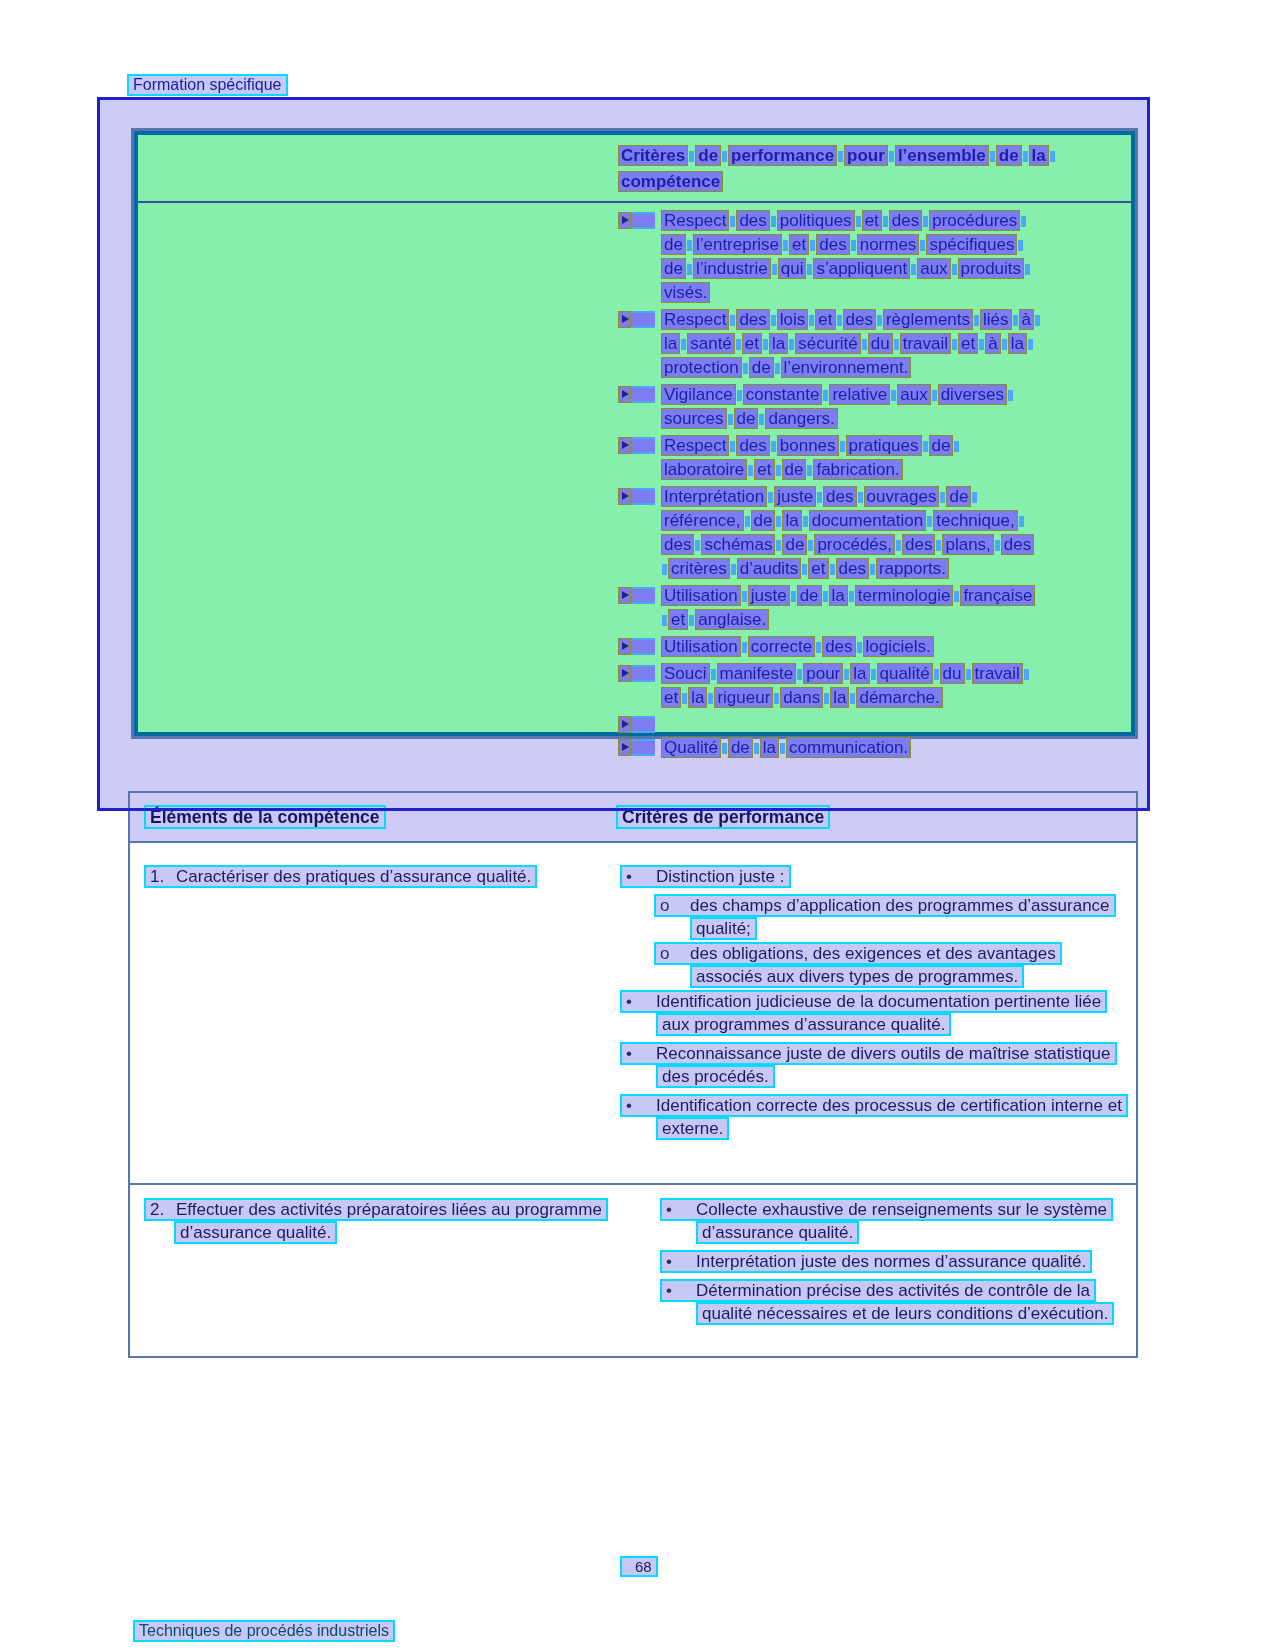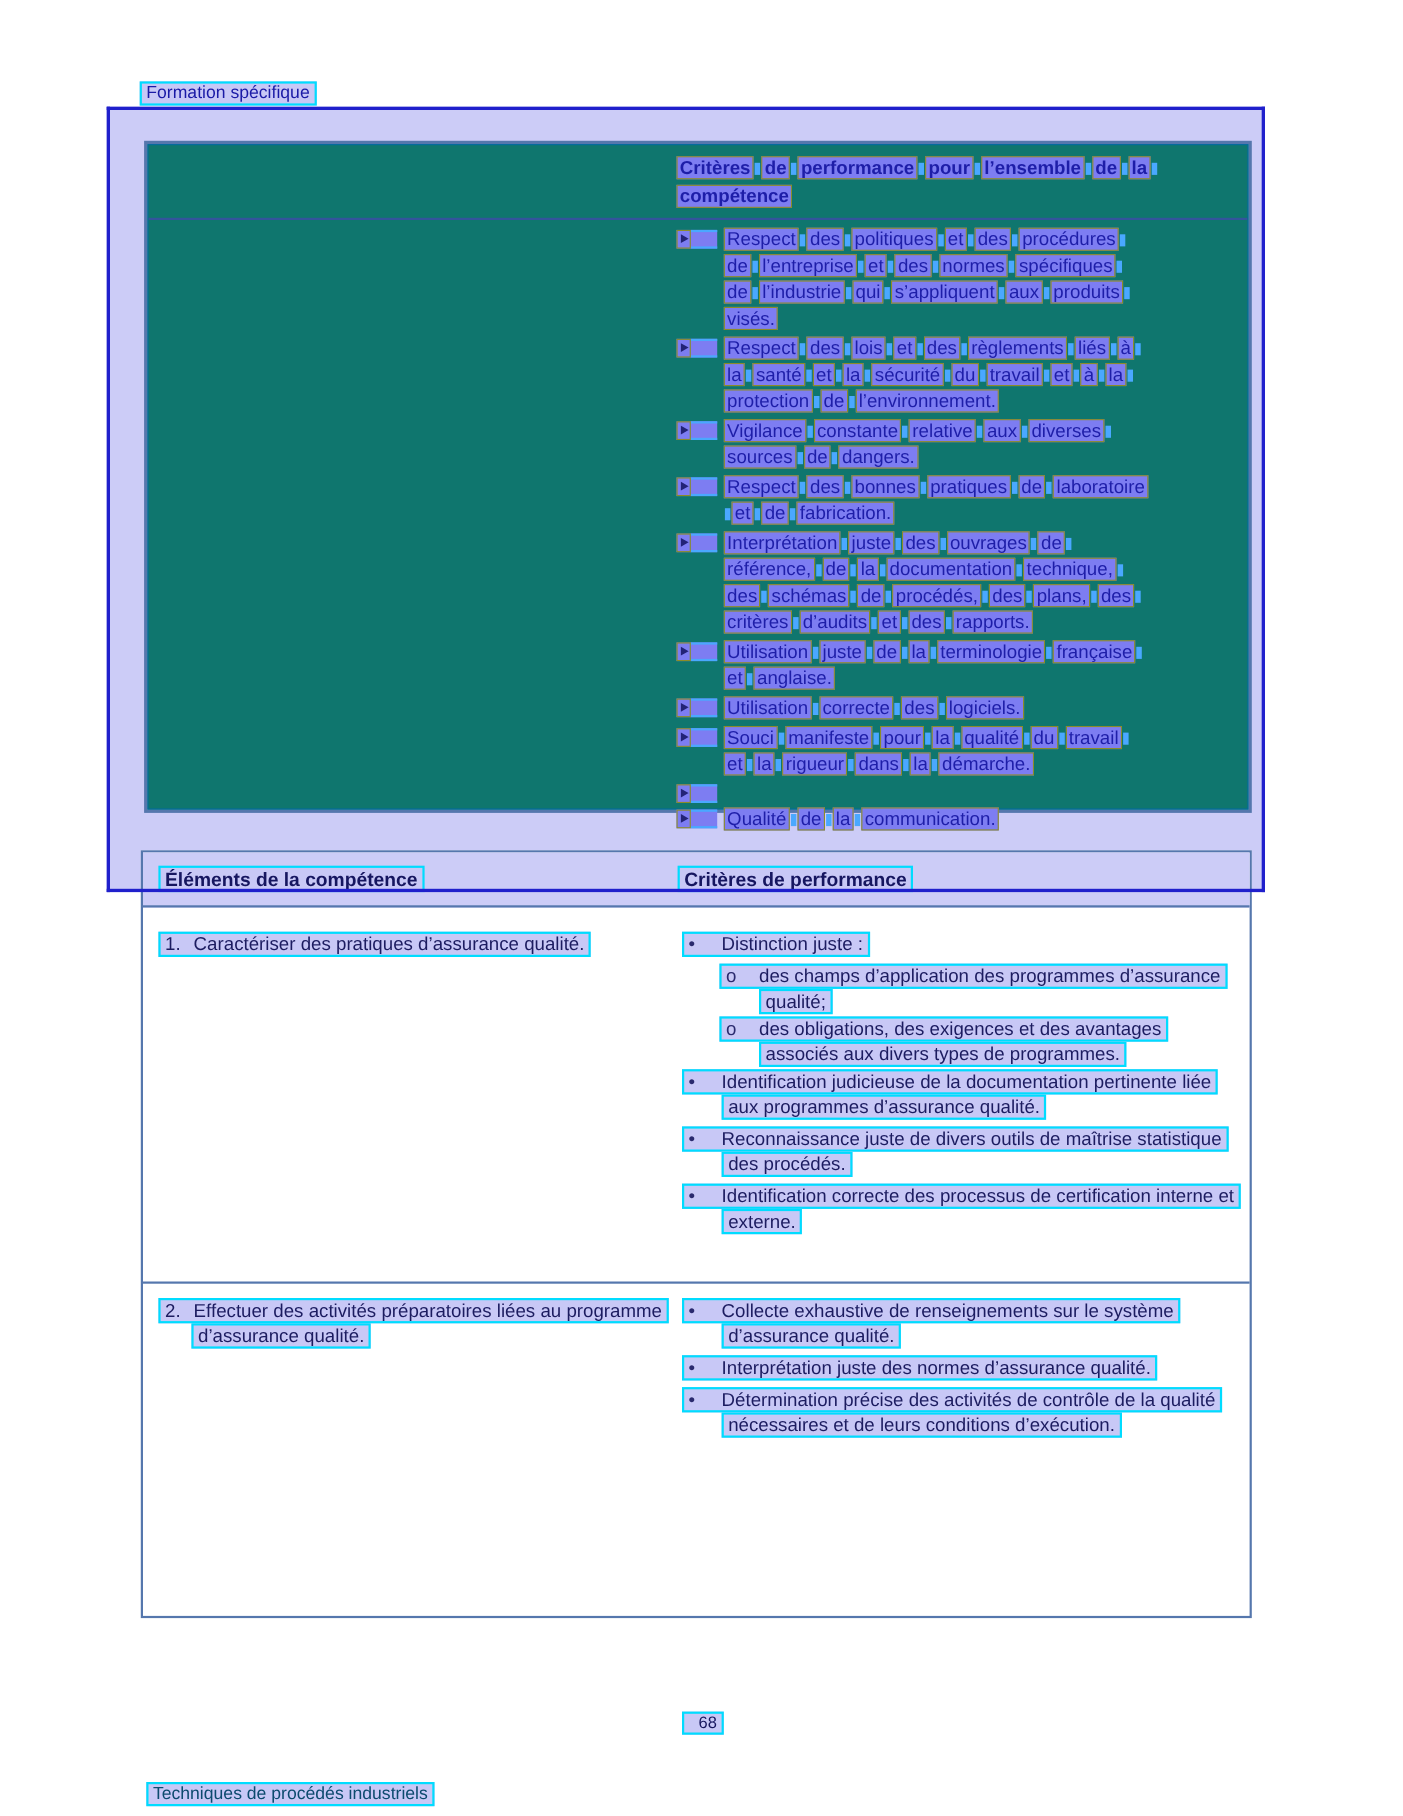--- a/index.html
+++ b/index.html
@@ -17,45 +17,45 @@
   .page-num{position:absolute;left:620px;top:1556px;font-size:15px;color:#17175e;z-index:6;padding-left:13px;}
 
   
   .outer-box{position:absolute;left:97px;top:97px;width:1053px;height:714px;box-sizing:border-box;
              background:#ccccf7;border:3px solid #2020cc;border-bottom:none;z-index:1;}
   .blue-line{position:absolute;left:97px;top:808px;width:1053px;height:3px;background:#2020cc;z-index:5;}
 
   
   .table1{position:absolute;left:131px;top:128px;width:1007px;height:611px;box-sizing:border-box;
           border:3px solid #5577ad;z-index:2;}
-  .t1-inner{width:100%;height:100%;box-sizing:border-box;border:1px solid #0369a1;background:#0f766e;}
+  .t1-inner{width:100%;height:100%;box-sizing:border-box;border:4px solid #0369a1;background:#86efac;}
   .t1-header{box-sizing:border-box;height:68px;padding:8px 30px 0 480px;
              border-bottom:2px solid #33549c;line-height:26px;font-size:17px;}
   .t1-body{box-sizing:border-box;padding:6px 90px 0 480px;}
   .t1-item{display:flex;align-items:flex-start;margin-bottom:3px;}
   .t1-marker{display:inline-block;width:13px;height:17px;background:#7d7df2;border:1px solid #8c8c28;
              position:relative;flex:none;margin-top:3px;box-sizing:border-box;}
   .t1-marker::before{content:'';position:absolute;left:3px;top:3px;width:0;height:0;
              border-left:7px solid #232377;border-top:4px solid transparent;border-bottom:4px solid transparent;}
   .t1-strip{display:inline-block;width:24px;height:17px;background:#7d7df2;box-sizing:border-box;
              border-top:2px solid #4aa8ff;border-bottom:2px solid #4aa8ff;flex:none;margin:3px 6px 0 0;}
   .t1-text{flex:1;line-height:24px;font-size:17px;}
   .w{display:inline-block;background:#7d7df2;border:1px solid #8c8c28;color:#1e1ea8;
      padding:0 2px;line-height:19px;box-sizing:border-box;}
   .g{display:inline-block;width:5px;height:11px;background:#4aa8ff;vertical-align:-1px;margin:0 1px;}
 
   
-  .table2{position:absolute;left:128px;top:773px;width:1010px;height:698px;box-sizing:border-box;
+  .table2{position:absolute;left:128px;top:791px;width:1010px;height:567px;box-sizing:border-box;
           border:2px solid #5577ad;background:#ffffff;z-index:3;}
   .t2-header{display:flex;align-items:center;height:50px;box-sizing:border-box;background:#ccccf7;
              border-bottom:2px solid #5577ad;padding-left:14px;font-size:17.5px;color:#161660;}
   .t2-hcol1{width:472px;flex:none;}
   .t2-hcol2{flex:1;}
   .t2-row{display:flex;overflow:hidden;box-sizing:border-box;}
-  .t2-row + .t2-row{border-top:2px solid #5577ad;}
+  .t2-row + .t2-row{border-top:2px solid #5577ad;gap:40px;}
   .t2-row.r1{height:340px;}
   .t2-row.r2{height:193px;}
   .t2-cell1{width:486px;flex:none;box-sizing:border-box;padding:22px 8px 0 14px;}
   .t2-cell2{flex:1;box-sizing:border-box;padding:22px 14px 0 4px;}
   .t2-row.r2 .t2-cell1,.t2-row.r2 .t2-cell2{padding-top:13px;}
   .elem{font-size:17px;line-height:23px;color:#1c1c60;padding-left:30px;text-indent:-30px;}
   .num{display:inline-block;width:26px;text-indent:0;}
   .crit{font-size:17px;line-height:23px;color:#1c1c60;padding-left:36px;text-indent:-36px;margin-bottom:6px;}
   .crit.sub{margin-left:34px;margin-bottom:2px;}
   .blt{display:inline-block;width:30px;text-indent:0;color:#2a2a6e;}

